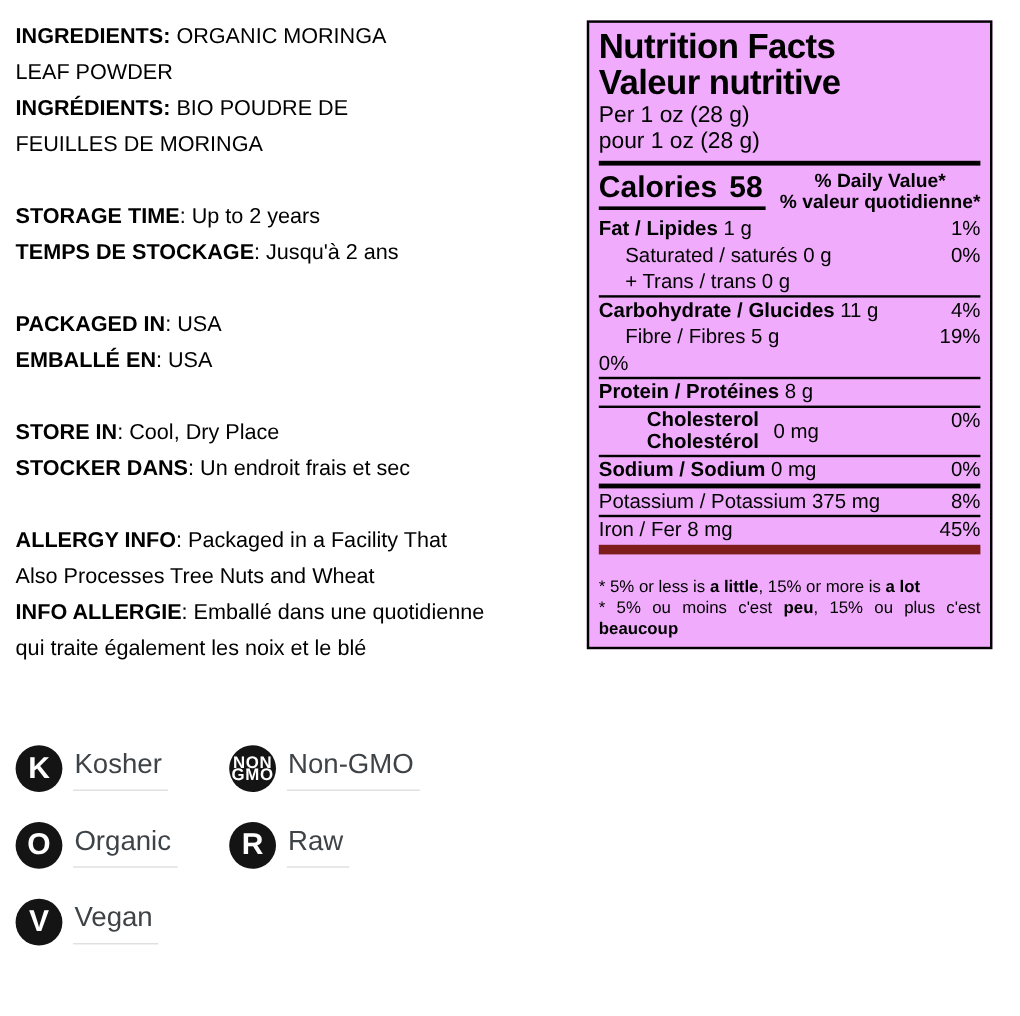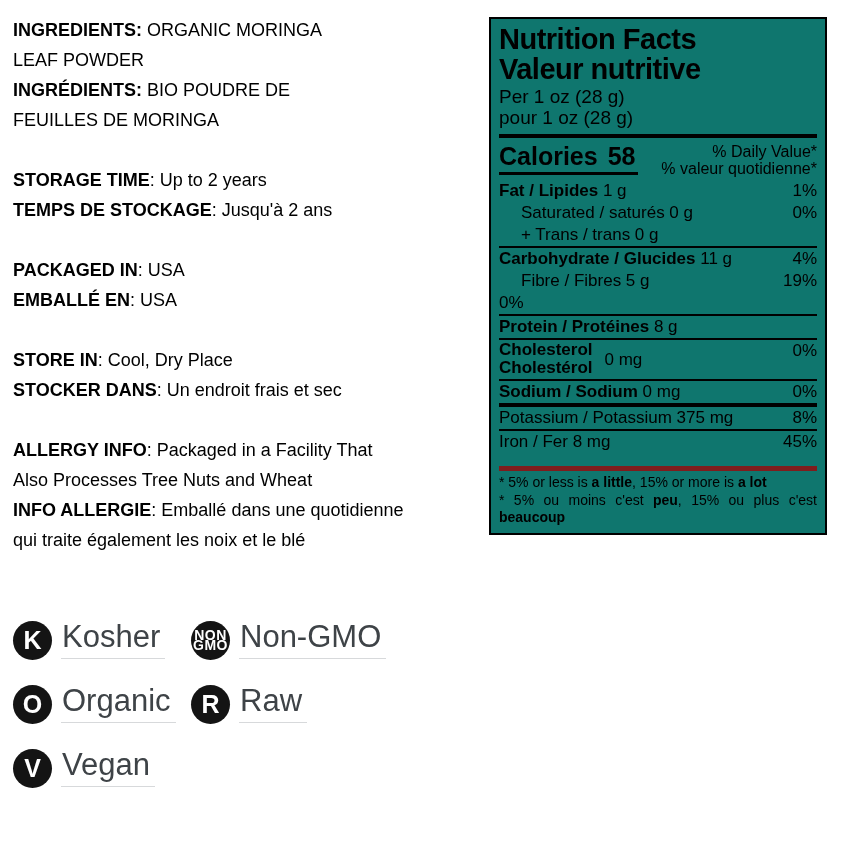--- a/index.html
+++ b/index.html
@@ -29,21 +29,21 @@
 
   
   .nft {
     position: absolute;
     left: 489px;
     top: 17px;
     width: 338px;
     box-sizing: border-box;
     border: 2px solid #000;
     padding: 5px 8px 6px 8px;
-    background: #0f766e;
+    background: #f0abfc;
   }
   .nft-title {
     font-size: 29px;
     font-weight: bold;
     line-height: 30px;
     letter-spacing: -0.5px;
     white-space: nowrap;
   }
   .serving {
     font-size: 19px;
@@ -66,47 +66,47 @@
     font-size: 25px;
     font-weight: bold;
     line-height: 26px;
     border-bottom: 3px solid #000;
     padding: 1px 3px 3px 0;
     align-self: flex-start;
     white-space: nowrap;
   }
   .cal-val { margin-left: 10px; }
   .dv {
-    text-align: right;
+    text-align: center;
     font-size: 16px;
-    font-weight: normal;
+    font-weight: bold;
     line-height: 16.5px;
     margin-top: 2px;
     white-space: nowrap;
   }
   .nrow {
     display: flex;
     justify-content: space-between;
     align-items: flex-start;
     font-size: 17px;
     line-height: 19px;
     padding: 1px 0 2px 0;
   }
   .nrow .nname { white-space: nowrap; }
   .nrow .pct { white-space: nowrap; }
   .nrow.indent .nname { padding-left: 22px; }
   .rule-medium { border-top: 2px solid #000; text-align: center; }
   .rule-thick  { border-top: 4px solid #000; gap: 12px; }
-  .chol-wrap { display: flex; align-items: center; }
+  .chol-wrap { display: flex; align-items: center; margin-left: 40px; }
   .chol-names { font-weight: bold; font-size: 17px; line-height: 18px; white-space: nowrap; }
   .chol-amt { margin-left: 12px; font-size: 17px; }
   .footnote {
-    border-top: 5px solid #7f1d1d;
-    margin-top: 13px;
-    padding-top: 3px;
+    border-top: 8px solid #7f1d1d;
+    margin-top: 1px;
+    padding-top: 18px;
     font-size: 14px;
     line-height: 17.5px;
   }
   .fn-en { white-space: nowrap; }
   .fn-fr { text-align: justify; }
 
   
   .badges {
     position: absolute;
     left: 13px;
@@ -126,21 +126,21 @@
     flex-direction: column;
     align-items: center;
     justify-content: center;
     font-weight: bold;
     flex: none;
     margin-right: 9px;
   }
   .bcircle .glyph { font-size: 25px; line-height: 25px; }
   .bcircle .glyph-sm { font-size: 14px; line-height: 9.5px; letter-spacing: 0.5px; }
   .blabel {
-    font-size: 31px;
+    font-size: 23px;
     line-height: 27px;
     color: #3e4347;
     border-bottom: 1px solid #d7d9db;
     padding: 0 5px 8px 1px;
     white-space: nowrap;
   }
 </style>
 </head>
 <body>
 

